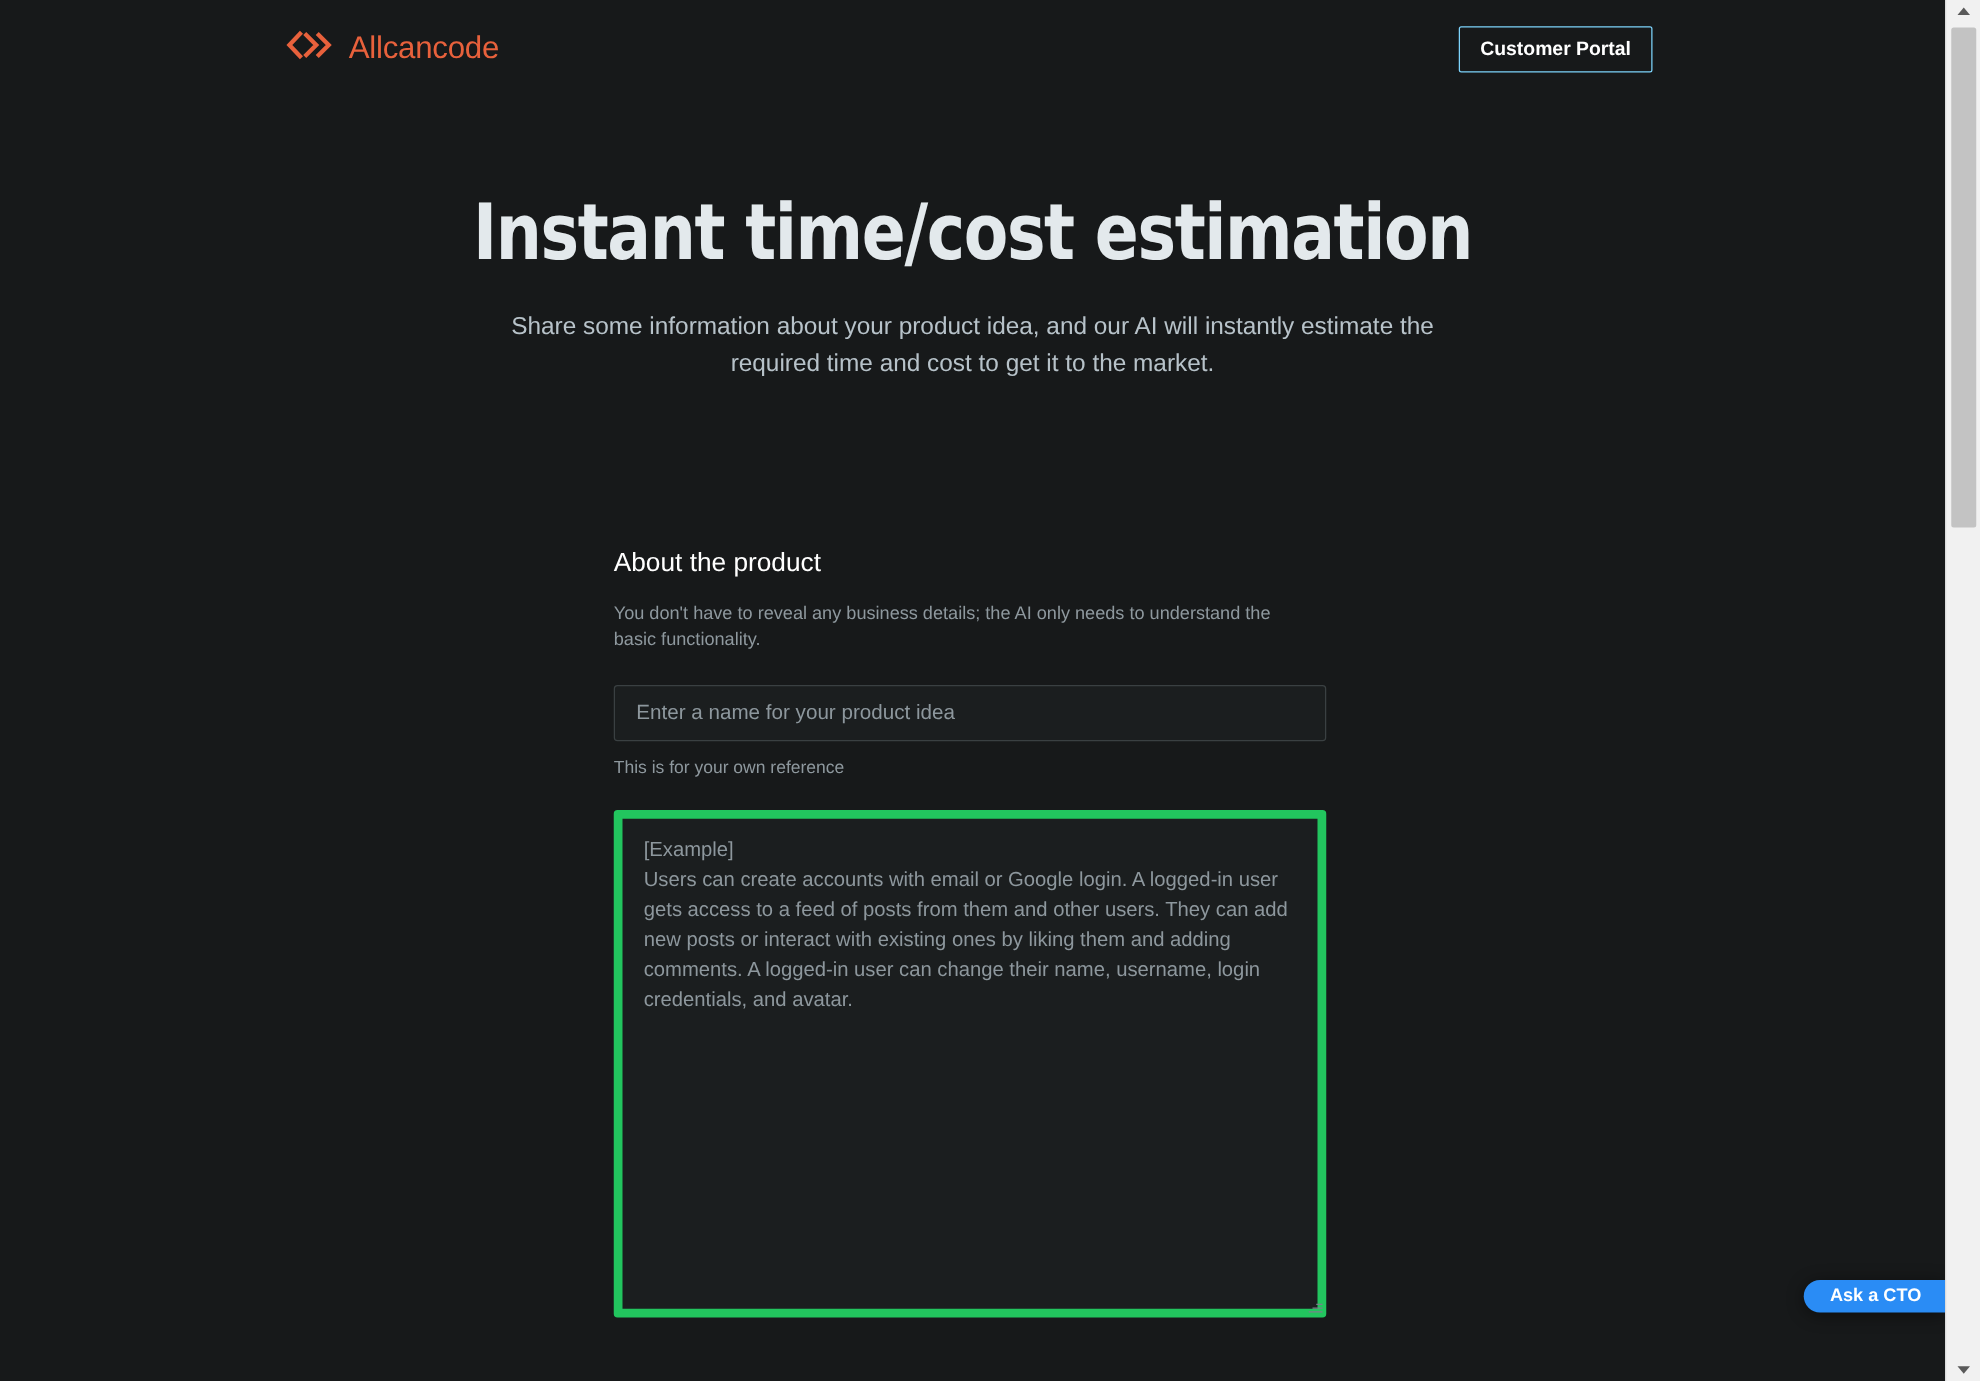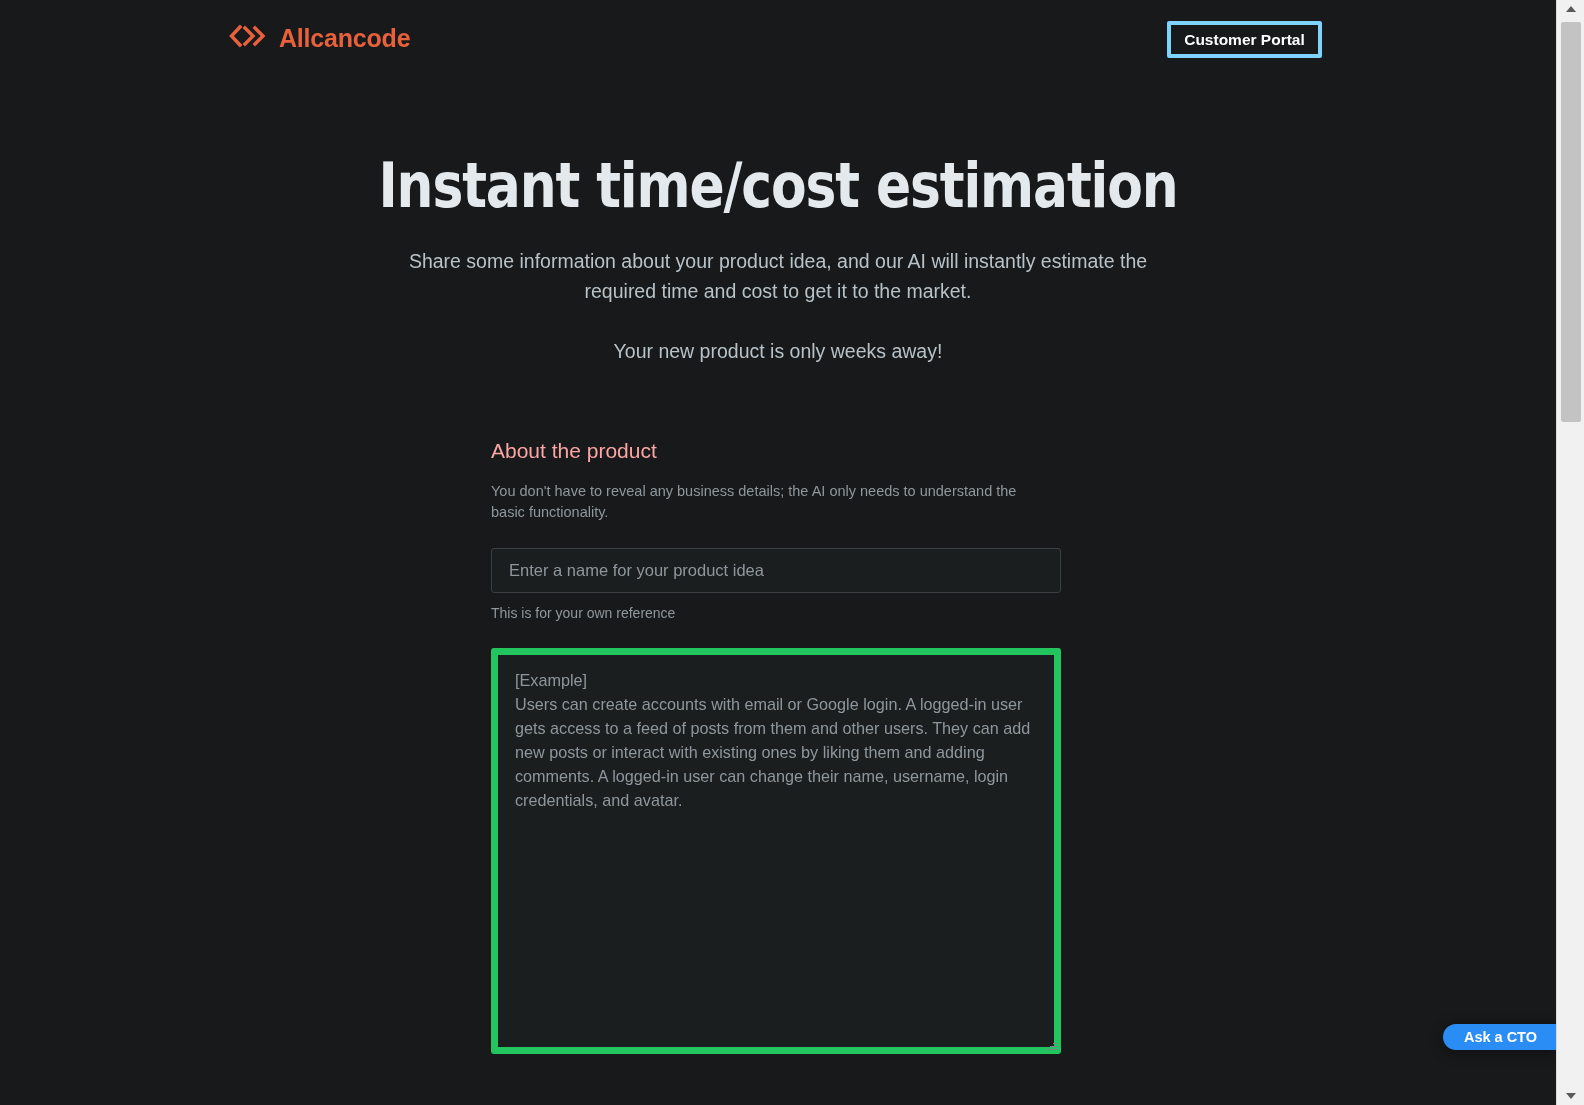--- a/index.html
+++ b/index.html
@@ -43,21 +43,21 @@
     top: 24px;
     display: flex;
     align-items: center;
     gap: 11px;
     text-decoration: none;
   }
   .brand-mark { display: block; }
   .brand-name {
     color: #e8613c;
     font-size: 25px;
-    font-weight: bold;
+    font-weight: normal;
     letter-spacing: -0.2px;
     line-height: 1;
   }
 
   .main-nav {
     position: absolute;
     left: 512px;
     top: 28px;
     display: flex;
     align-items: center;
@@ -73,21 +73,21 @@
     line-height: 1.3;
   }
   .nav-link:last-child { margin-right: 0; }
 
   .portal-btn {
     position: absolute;
     left: 1167px;
     top: 21px;
     width: 155px;
     height: 37px;
-    border: 4px solid #7dd3fc;
+    border: 1px solid #7dd3fc;
     background: transparent;
     color: #ffffff;
     font-family: "Liberation Sans", sans-serif;
     font-size: 15.5px;
     font-weight: bold;
     border-radius: 2px;
     cursor: pointer;
     display: flex;
     align-items: center;
     justify-content: center;
@@ -129,21 +129,21 @@
   
   .form-panel {
     position: absolute;
     left: 491px;
     top: 437px;
     width: 570px;
   }
   .section-title {
     font-size: 21px;
     font-weight: normal;
-    color: #fca5a5;
+    color: #ffffff;
     line-height: 1.3;
     margin-bottom: 17px;
   }
   .section-desc {
     font-size: 14.5px;
     color: #8e989e;
     line-height: 1.45;
     width: 562px;
     margin-bottom: 25px;
   }
@@ -295,21 +295,20 @@
       <span class="brand-name">Allcancode</span>
     </a>
 
 
     <button class="portal-btn">Customer Portal</button>
   </header>
 
   <section class="hero">
     <h1 class="hero-title">Instant time/cost estimation</h1>
     <p class="hero-sub">Share some information about your product idea, and our AI will instantly estimate the required time and cost to get it to the market.</p>
-    <p class="hero-tag">Your new product is only weeks away!</p>
   </section>
 
   <section class="form-panel">
 
     <h2 class="section-title">About the product</h2>
     <p class="section-desc">You don't have to reveal any business details; the AI only needs to understand the basic functionality.</p>
 
     <input class="text-input" type="text" placeholder="Enter a name for your product idea" style="">
     <div class="field-hint">This is for your own reference</div>
 

